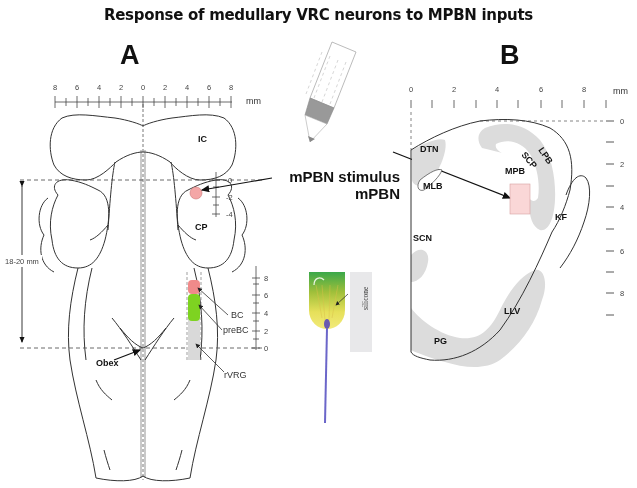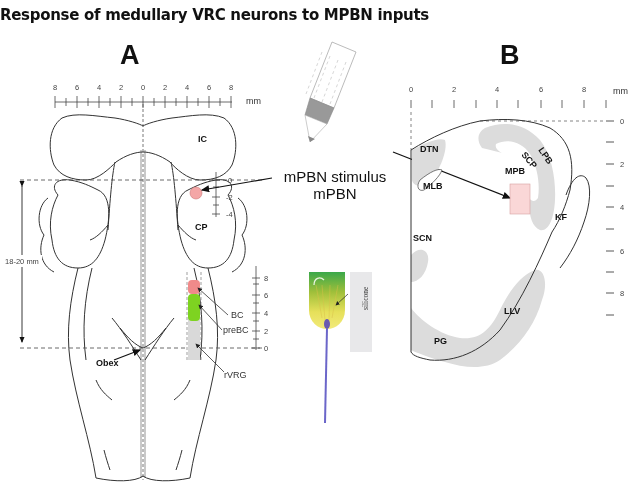--- a/index.html
+++ b/index.html
@@ -1,27 +1,27 @@
 <!DOCTYPE html>
 <html><head>
 <meta charset="utf-8">
 <style>
   html, body { margin: 0; padding: 0; background: #ffffff; }
   body { width: 637px; height: 488px; position: relative; overflow: hidden;
          font-family: "Liberation Sans", sans-serif; }
-  .title { position: absolute; left: 0; width: 637px; top: 6px; text-align: left;
+  .title { position: absolute; left: 0; width: 637px; top: 6px; text-align: center;
            font-family: "DejaVu Sans", sans-serif; font-size: 15px; font-weight: bold; color: #111; letter-spacing: -0.3px; }
   .panel-letter { position: absolute; font-size: 27px; font-weight: bold; color: #111; }
   svg { position: absolute; left: 0; top: 0; }
   svg text { font-family: "Liberation Sans", sans-serif; }
   .lbl-bold { font-weight: bold; font-size: 9px; fill: #111; }
   .lbl { font-size: 9px; fill: #333; }
   .tick-lbl { font-size: 7.5px; fill: #444; }
-  .stim { position: absolute; left: 270px; top: 168px; width: 130px; text-align: center;
-          font-size: 15px; font-weight: normal; color: #111; line-height: 17px; }
+  .stim { position: absolute; left: 270px; top: 168px; width: 130px; text-align: right;
+          font-size: 15px; font-weight: bold; color: #111; line-height: 17px; }
 </style>
 </head>
 <body>
 
 <div class="title">Response of medullary VRC neurons to MPBN inputs</div>
 <div class="panel-letter" style="left:120px;top:40px;">A</div>
 <div class="panel-letter" style="left:500px;top:40px;">B</div>
 <div class="stim">
   <div>mPBN stimulus</div>
   <div>mPBN</div>

